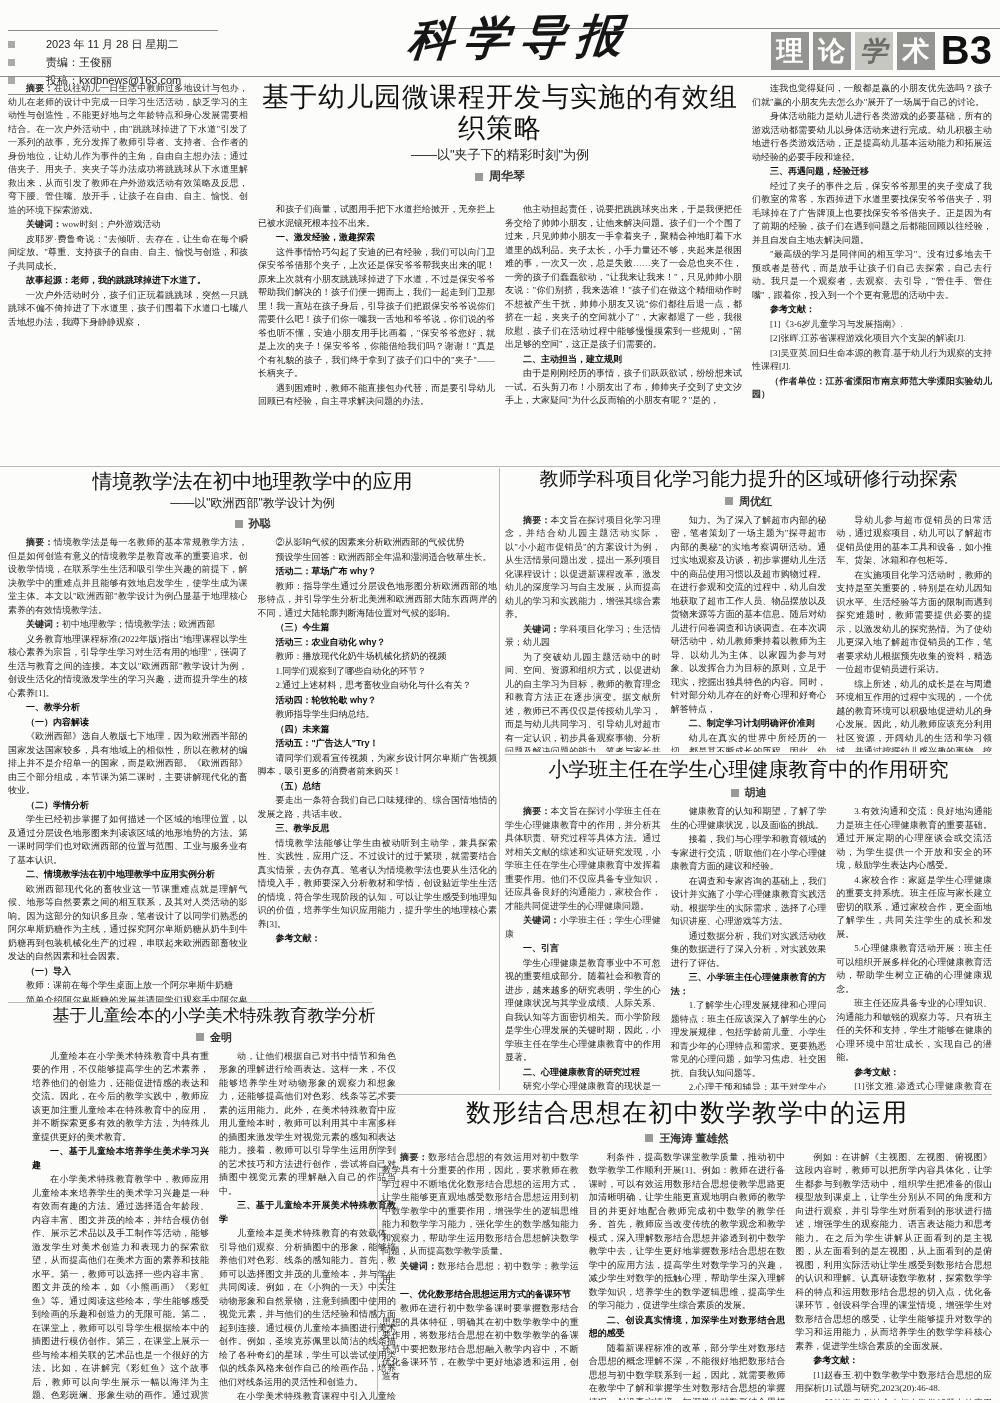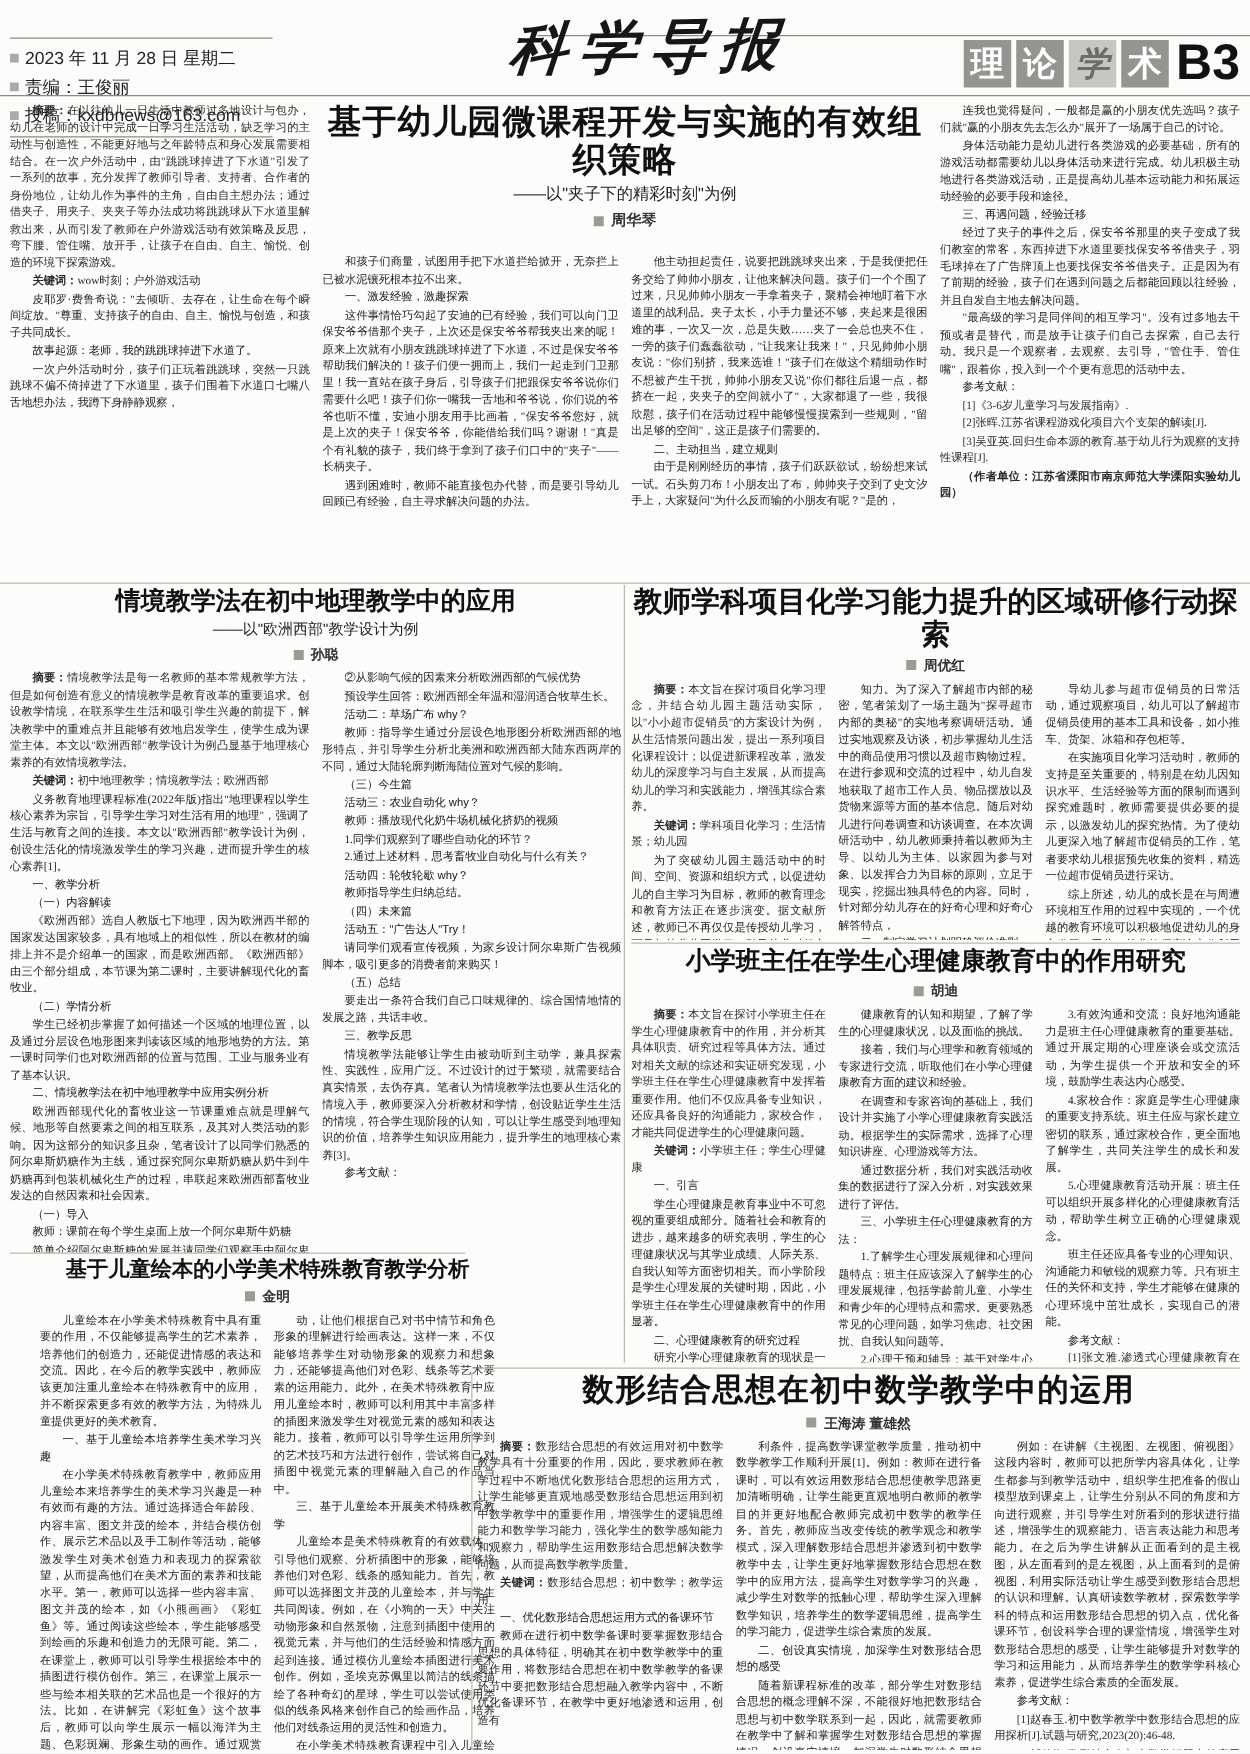--- a/index.html
+++ b/index.html
@@ -1,61 +1,61 @@
 <!DOCTYPE html>
 <html><head>
 <meta charset="utf-8">
 <style>
   html,body{margin:0;padding:0;background:#e8e8e6;}
   #page{position:relative;width:1000px;height:1403px;margin:0 auto;background:#fcfcfa;overflow:hidden;
         font-family:"Liberation Serif",serif;color:#1c1c1c;}
   .rule{position:absolute;background:#b9b9b4;}
   
   #hdr-info{position:absolute;left:8px;top:30px;width:210px;border-top:1px solid #8a8a86;border-bottom:1px solid #8a8a86;padding:4px 0 5px 0;}
-  #hdr-info .row{display:flex;align-items:center;font-size:14px;font-family:"Liberation Sans",sans-serif;line-height:1.65;color:#222;}
+  #hdr-info .row{display:flex;align-items:center;font-size:11px;font-family:"Liberation Sans",sans-serif;line-height:1.65;color:#222;gap:26px;}
   .sq{display:inline-block;width:7px;height:7px;background:#aaa;margin-right:5px;flex:0 0 auto;}
   #masthead{position:absolute;left:350px;top:8px;width:340px;height:60px;display:flex;align-items:center;justify-content:center;}
   #masthead .brand{font-family:"DejaVu Serif",serif;font-style:italic;font-weight:bold;font-size:46px;letter-spacing:10px;color:#161616;transform:skewX(-6deg) rotate(-1deg);}
   #hdr-topline{position:absolute;top:28px;left:430px;right:0;height:1px;background:#8a8a86;}
   #section-block{position:absolute;right:8px;top:30px;display:flex;align-items:flex-end;}
   .tile{width:38px;height:38px;margin-left:4px;display:flex;align-items:center;justify-content:center;
         font-family:"Liberation Sans",sans-serif;font-weight:bold;font-size:27px;color:#fff;background:#949490;}
   .tile.alt{background:#c7c7c2;color:#6d6d68;font-family:"DejaVu Serif",serif;font-style:italic;}
   #page-no{font-family:"Liberation Sans",sans-serif;font-weight:bold;font-size:40px;color:#111;margin-left:6px;line-height:1;}
   #hdr-bottomline{position:absolute;top:76px;left:0;right:0;height:1px;background:#8a8a86;}
   
   .article{position:absolute;overflow:hidden;}
-  .a-title{font-family:"Liberation Sans",sans-serif;font-weight:bold;color:#111;text-align:center;line-height:1.15;margin:0;}
+  .a-title{font-family:"Liberation Sans",sans-serif;font-weight:normal;color:#111;text-align:center;line-height:1.15;margin:0;}
   .a-sub{font-family:"Liberation Sans",sans-serif;text-align:center;color:#222;margin:2px 0 0 0;}
   .byline{display:flex;align-items:center;justify-content:center;font-family:"Liberation Sans",sans-serif;font-weight:bold;color:#333;margin:4px 0 4px 0;}
   .bsq{display:inline-block;width:8px;height:8px;background:#9a9a96;margin-right:6px;}
   .cols{display:flex;}
   .col{overflow:hidden;text-align:justify;}
   .col p{margin:0 0 1px 0;font-size:9px;line-height:1.5;text-indent:2em;}
-  .t-h{font-family:"Liberation Sans",sans-serif;font-weight:normal;color:#111;}
+  .t-h{font-family:"Liberation Sans",sans-serif;font-weight:bold;color:#111;}
   .t-abs,.t-kw,.t-ref,.t-unit{color:#2a2a2a;}
   .t-abs b,.t-kw b{font-family:"Liberation Sans",sans-serif;}
   .t-unit{font-weight:bold;font-family:"Liberation Sans",sans-serif;}
   
   #a0{left:8px;top:82px;width:984px;height:380px;}
   #a0 .wrap{display:flex;}
   #a0 .side{width:240px;flex:0 0 auto;}
   #a0 .mid{flex:1;margin:0 10px;}
   #a0 .a-title{font-size:27px;letter-spacing:1px;}
   #a0 .a-sub{font-size:13px;}
   #a0 .byline{font-size:12px;}
   #a0 .mid .cols{margin-top:18px;}
   #a0 .mid .col{width:50%;}
   #a0 .mid .col:first-child{margin-right:10px;}
   #a1{left:8px;top:470px;width:489px;height:532px;}
   #a1 .a-title{font-size:20px;}
   #a1 .a-sub{font-size:12px;}
   #a1 .byline{font-size:11px;}
   #a2{left:505px;top:468px;width:487px;height:284px;}
-  #a2 .a-title{font-size:23px;}
+  #a2 .a-title{font-size:19px;}
   #a3{left:505px;top:758px;width:487px;height:332px;}
   #a3 .a-title{font-size:20px;}
   #a4{left:8px;top:1006px;width:364px;height:394px;margin-left:24px;}
   #a4 .a-title{font-size:17px;}
   #a5{left:382px;top:1098px;width:610px;height:302px;}
   #a5 .a-title{font-size:25px;letter-spacing:1px;}
   .article .byline{font-size:11px;}
   .gcols{margin-top:5px;}
   .gcols .col{flex:1;}
   .gcols .col + .col{margin-left:10px;}

